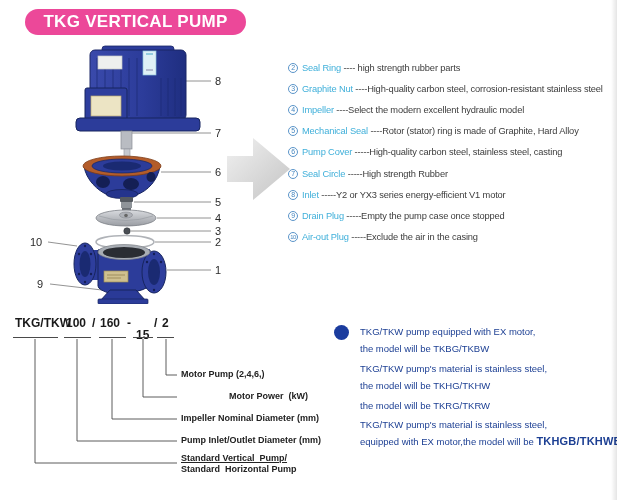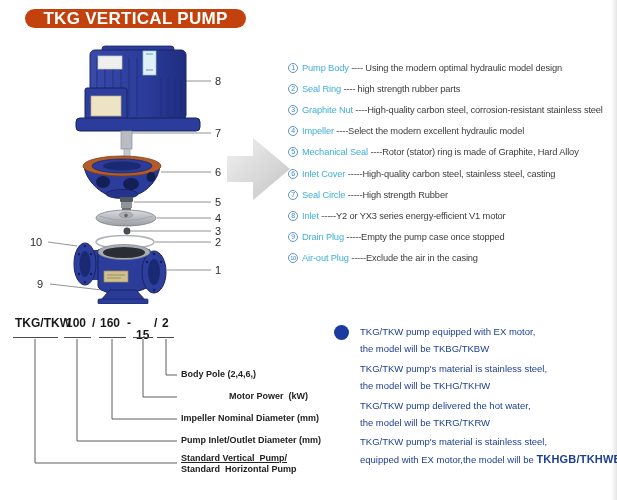--- a/index.html
+++ b/index.html
@@ -2,22 +2,22 @@
 <html><head>
 <meta charset="utf-8">
 <style>
   html,body{margin:0;padding:0;}
   body{background:#e9e9e9;font-family:"Liberation Sans",sans-serif;}
   #page{position:relative;width:617px;height:500px;background:#ffffff;overflow:hidden;}
   #scan-edge{position:absolute;right:0;top:0;width:6px;height:100%;
     background:linear-gradient(to right,rgba(0,0,0,0),rgba(0,0,0,0.10));}
 
   
-  .title-pill{position:absolute;left:25px;top:9px;width:221px;height:19px;border-radius:16px;
-    background:#c2410c;color:#ffffff;font-weight:bold;font-size:17px;letter-spacing:.3px;
+  .title-pill{position:absolute;left:25px;top:9px;width:221px;height:26px;border-radius:16px;
+    background:#ec4899;color:#ffffff;font-weight:bold;font-size:17px;letter-spacing:.3px;
     display:flex;align-items:center;justify-content:center;}
 
   
   .pump-svg{position:absolute;left:0;top:44px;width:240px;height:260px;}
   .arrow-svg{position:absolute;left:227px;top:131px;width:66px;height:76px;}
   .callout{position:absolute;font-size:11px;color:#2b2b2b;}
 
   
   .parts-list{position:absolute;left:288px;top:57px;width:328px;}
   .part-item{height:21.2px;display:flex;align-items:center;white-space:pre;font-size:9.3px;letter-spacing:-0.15px;}
@@ -174,26 +174,25 @@
     <defs>
       <linearGradient id="arrowGrad" x1="0" y1="0" x2="1" y2="1">
         <stop offset="0" stop-color="#f1f1f1"></stop>
           <stop offset="1" stop-color="#c4c4c4"></stop>
       </linearGradient>
     </defs>
     <polygon points="0,25 26,25 26,7 63,38 26,69 26,51 0,51" fill="url(#arrowGrad)"></polygon>
   </svg>
 
   <div class="parts-list">
-    <div class="part-item"><span class="circ">1</span><span class="pname">Pump Body</span><span class="pdesc"> ---- Using the modern optimal hydraulic model design</span></div>
     <div class="part-item"><span class="circ">2</span><span class="pname">Seal Ring</span><span class="pdesc"> ---- high strength rubber parts</span></div>
     <div class="part-item"><span class="circ">3</span><span class="pname">Graphite Nut</span><span class="pdesc"> ----High-quality carbon steel, corrosion-resistant stainless steel</span></div>
     <div class="part-item"><span class="circ">4</span><span class="pname">Impeller</span><span class="pdesc"> ----Select the modern excellent hydraulic model</span></div>
     <div class="part-item"><span class="circ">5</span><span class="pname">Mechanical Seal</span><span class="pdesc"> ----Rotor (stator) ring is made of Graphite, Hard Alloy</span></div>
-    <div class="part-item"><span class="circ">6</span><span class="pname">Inlet Cover</span><span class="pdesc"> -----High-quality carbon steel, stainless steel, casting</span></div>
+    <div class="part-item"><span class="circ">6</span><span class="pname">Pump Cover</span><span class="pdesc"> -----High-quality carbon steel, stainless steel, casting</span></div>
     <div class="part-item"><span class="circ">7</span><span class="pname">Seal Circle</span><span class="pdesc"> -----High strength Rubber</span></div>
     <div class="part-item"><span class="circ">8</span><span class="pname">Inlet</span><span class="pdesc"> -----Y2 or YX3 series energy-efficient V1 motor</span></div>
     <div class="part-item"><span class="circ">9</span><span class="pname">Drain Plug</span><span class="pdesc"> -----Empty the pump case once stopped</span></div>
     <div class="part-item two-digit"><span class="circ">10</span><span class="pname">Air-out Plug</span><span class="pdesc"> -----Exclude the air in the casing</span></div>
   </div>
 
   <span class="mc" style="left:15px;">TKG/TKW</span>
   <span class="mc" style="left:66px;">100</span>
   <span class="mc" style="left:92px;">/</span>
   <span class="mc" style="left:100px;">160</span>
@@ -211,39 +210,38 @@
   <svg class="tree-svg" viewBox="0 0 200 170">
     <g fill="none" stroke="#4a4a4a" stroke-width="0.9">
       <path d="M166,29 V65  H177"></path>
       <path d="M143,29 V87  H177"></path>
       <path d="M112,29 V109 H177"></path>
       <path d="M77,29  V131 H177"></path>
       <path d="M35,29  V153 H177"></path>
     </g>
   </svg>
 
-  <div class="tl" style="top:369px;">Body Pole (2,4,6,)</div>
+  <div class="tl" style="top:369px;">Motor Pump (2,4,6,)</div>
   <div class="tl" style="top:391px;padding-left:48px;">Motor Power  (kW)</div>
   <div class="tl" style="top:435px;">Pump Inlet/Outlet Diameter (mm)</div>
   <div class="tl" style="top:413px;">Impeller Nominal Diameter (mm)</div>
   <div class="tl" style="top:453px;text-decoration:underline;">Standard Vertical  Pump/</div>
   <div class="tl" style="top:464px;">Standard  Horizontal Pump</div>
 
   <div class="note-bullet"></div>
   <div class="notes">
     <div class="ngroup">
       <div class="nline">TKG/TKW pump equipped with EX motor,</div>
       <div class="nline">the model will be TKBG/TKBW</div>
     </div>
     <div class="ngroup">
       <div class="nline">TKG/TKW pump's material is stainless steel,</div>
       <div class="nline">the model will be TKHG/TKHW</div>
     </div>
     <div class="ngroup">
-      <div class="nline">TKG/TKW pump delivered the hot water,</div>
       <div class="nline">the model will be TKRG/TKRW</div>
     </div>
     <div class="ngroup">
       <div class="nline">TKG/TKW pump's material is stainless steel,</div>
       <div class="nline"><span>equipped with EX motor,the model will be </span><b>TKHGB/TKHWB</b></div>
     </div>
   </div>
 
   <div id="scan-edge"></div>
 </div>

